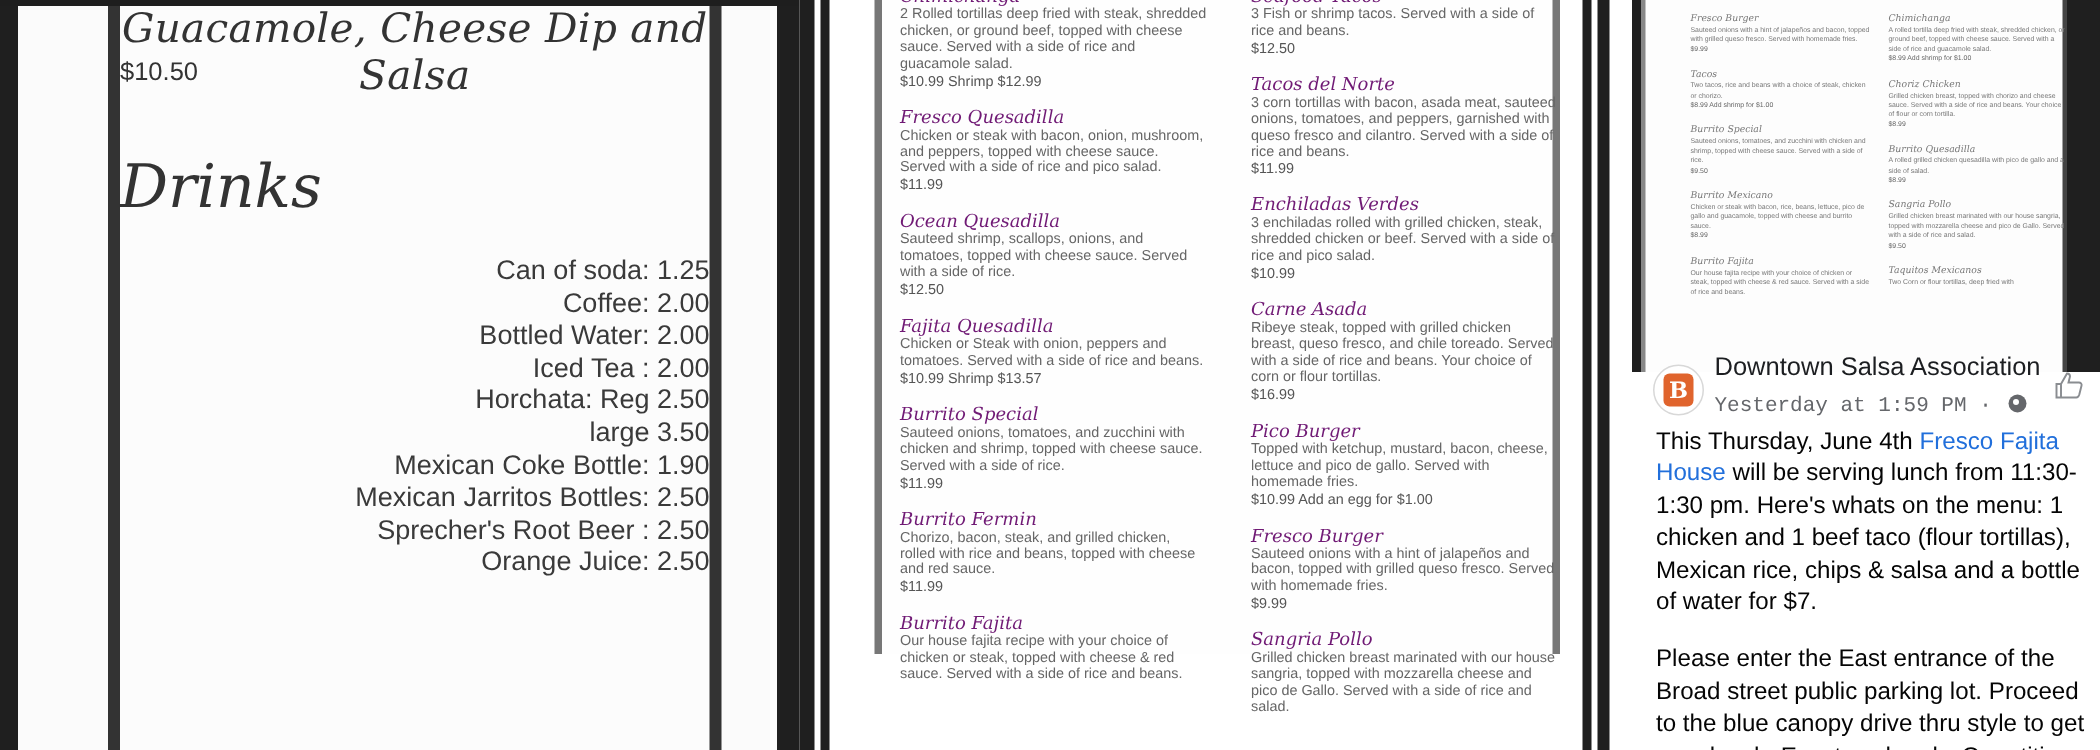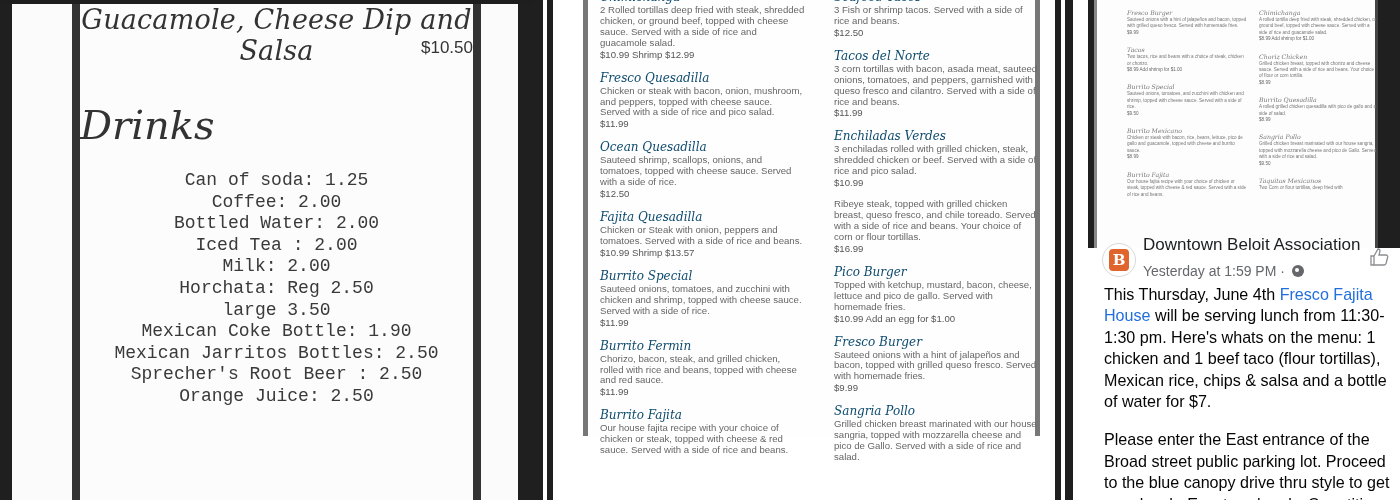--- a/index.html
+++ b/index.html
@@ -4,57 +4,57 @@
 <style>
   * { box-sizing: border-box; margin: 0; padding: 0; }
   html, body { width: 1400px; height: 500px; overflow: hidden; background: #1e1e1e; }
   body { position: relative; font-family: "Liberation Sans", sans-serif; }
 
   
   .p1 { position: absolute; left: 0; top: 4px; width: 533px; height: 500px; background: #1f1f1f; }
   .p1 .sheet { position: absolute; left: 12px; top: 0; width: 506px; height: 500px; background: #fbfbfb; }
   .p1 .frame { position: absolute; left: 60px; top: 0; width: 409px; height: 500px; border-left: 8px solid #333; border-right: 8px solid #333; background: #fcfcfc; }
   .p1 .dish-title { position: absolute; left: 0; width: 100%; top: 0; text-align: center; font-family: "DejaVu Serif", serif; font-style: italic; font-size: 27px; color: #333; letter-spacing: 0.2px; }
-  .p1 .dish-price { position: absolute; left: 0; width: 100%; top: 34px; text-align: right; font-size: 17px; color: #333; }
+  .p1 .dish-price { position: absolute; left: 0; width: 100%; top: 34px; text-align: left; font-size: 17px; color: #333; }
   .p1 .drinks-h { position: absolute; left: 0; width: 100%; top: 98px; font-family: "DejaVu Serif", serif; font-style: italic; font-size: 40px; color: #333; }
-  .p1 .drinks { position: absolute; left: 0; width: 100%; top: 166px; list-style: none; text-align: center; font-family: Liberation Mono, monospace; }
+  .p1 .drinks { position: absolute; left: 0; width: 100%; top: 166px; list-style: none; text-align: right; }
   .p1 .drinks li { font-size: 18px; line-height: 21.6px; color: #3a3a3a; }
 
   
   .p2 { position: absolute; left: 533px; top: 0; width: 555px; height: 500px; background: #fff; }
   .p2 .edge-l1 { position: absolute; left: 0; top: 0; width: 10px; height: 500px; background: #1f1f1f; }
   .p2 .edge-l2 { position: absolute; left: 14px; top: 0; width: 6px; height: 500px; background: #1f1f1f; }
   .p2 .edge-r1 { position: absolute; left: 522px; top: 0; width: 6px; height: 500px; background: #1f1f1f; }
   .p2 .edge-r2 { position: absolute; left: 532px; top: 0; width: 8px; height: 500px; background: #1f1f1f; }
   .p2 .sheet { position: absolute; left: 50px; top: 0; width: 457px; height: 436px; background: #fefefe; border-left: 5px solid #777; border-right: 5px solid #777; }
   .p2 .col { position: absolute; top: 0; width: 205px; }
   .p2 .col-a { left: 12px; }
   .p2 .col-b { left: 246px; }
   .item { margin-bottom: 10px; }
-  .item .name { font-family: "DejaVu Serif", serif; font-style: italic; font-size: 12px; color: #0c4a6e; line-height: 15px; }
+  .item .name { font-family: "DejaVu Serif", serif; font-style: italic; font-size: 12px; color: #701a75; line-height: 15px; }
   .item .desc { font-size: 9.6px; line-height: 10.9px; color: #666; }
   .item .price { font-size: 9.6px; line-height: 12px; color: #555; }
 
   
   .p3 { position: absolute; left: 1088px; top: 0; width: 312px; height: 500px; background: #fff; }
   .p3 .menu-area { position: absolute; left: 0; top: 0; width: 312px; height: 248px; background: #1f1f1f; overflow: hidden; }
   .p3 .menu-sheet { position: absolute; left: 6px; top: 0; width: 284px; height: 248px; background: #fdfdfd; border-left: 3px solid #888; border-right: 3px solid #444; }
   .p3 .mcol { position: absolute; top: 8px; width: 120px; }
   .p3 .mcol-a { left: 30px; }
   .p3 .mcol-b { left: 162px; }
   .p3 .mi { margin-bottom: 9px; }
   .p3 .mi .name { font-family: "DejaVu Serif", serif; font-style: italic; font-size: 6.2px; color: #777; line-height: 9px; }
   .p3 .mi .desc { font-size: 4.6px; line-height: 6.4px; color: #777; }
   .p3 .mi .price { font-size: 4.6px; line-height: 6.4px; color: #666; }
 
   .post-head { position: absolute; left: 0; top: 242px; width: 312px; height: 40px; }
   .avatar { position: absolute; left: 14px; top: 1px; width: 34px; height: 34px; border-radius: 50%; border: 1px solid #d8d8d8; background: #fff; display: flex; align-items: center; justify-content: center; }
   .avatar .b { width: 20px; height: 22px; border-radius: 4px; background: #e0642d; color: #fff; font-weight: bold; font-size: 15px; line-height: 22px; text-align: center; font-family: "DejaVu Serif", serif; }
   .page-name { position: absolute; left: 55px; top: -7px; font-size: 17px; color: #1c1e21; white-space: nowrap; }
-  .meta { position: absolute; left: 55px; top: 21px; font-size: 14px; color: #65676b; white-space: nowrap; }
+  .meta { position: absolute; left: 55px; top: 21px; font-size: 14px; color: #65676b; white-space: nowrap; font-family: Liberation Mono, monospace; }
   .globe { display: inline-block; width: 12px; height: 12px; border-radius: 50%; background: #65676b; vertical-align: -1px; margin-left: 3px; position: relative; }
   .globe:after { content: ""; position: absolute; left: 3px; top: 3px; width: 4px; height: 4px; border-radius: 50%; background: #fff; }
   .like-icon { position: absolute; right: 10px; top: 6px; width: 20px; height: 18px; }
   .post-body { position: absolute; left: 16px; top: 284px; width: 290px; font-size: 16.1px; line-height: 21.4px; color: #050505; }
   .post-body a { color: #216fdb; text-decoration: none; }
   .post-body p { margin-bottom: 17px; }
 </style>
 </head>
 <body>
 
@@ -62,21 +62,20 @@
   <div class="sheet">
     <div class="frame">
       <div class="dish-title">Guacamole, Cheese Dip and Salsa</div>
       <div class="dish-price">$10.50</div>
       <div class="drinks-h">Drinks</div>
       <ul class="drinks">
         <li>Can of soda: 1.25</li>
         <li>Coffee: 2.00</li>
         <li>Bottled Water: 2.00</li>
         <li>Iced Tea : 2.00</li>
-        <li>Milk: 2.00</li>
         <li>Horchata: Reg 2.50</li>
         <li>large 3.50</li>
         <li>Mexican Coke Bottle: 1.90</li>
         <li>Mexican Jarritos Bottles: 2.50</li>
         <li>Sprecher's Root Beer : 2.50</li>
         <li>Orange Juice: 2.50</li>
       </ul>
     </div>
   </div>
 </div>
@@ -135,20 +134,21 @@
         <div class="name">Tacos del Norte</div>
         <div class="desc">3 corn tortillas with bacon, asada meat, sauteed onions, tomatoes, and peppers, garnished with queso fresco and cilantro. Served with a side of rice and beans.</div>
         <div class="price">$11.99</div>
       </div>
       <div class="item">
         <div class="name">Enchiladas Verdes</div>
         <div class="desc">3 enchiladas rolled with grilled chicken, steak, shredded chicken or beef. Served with a side of rice and pico salad.</div>
         <div class="price">$10.99</div>
       </div>
       <div class="item">
+        <div class="name">Carne Asada</div>
         <div class="desc">Ribeye steak, topped with grilled chicken breast, queso fresco, and chile toreado. Served with a side of rice and beans. Your choice of corn or flour tortillas.</div>
         <div class="price">$16.99</div>
       </div>
       <div class="item">
         <div class="name">Pico Burger</div>
         <div class="desc">Topped with ketchup, mustard, bacon, cheese, lettuce and pico de gallo. Served with homemade fries.</div>
         <div class="price">$10.99 Add an egg for $1.00</div>
       </div>
       <div class="item">
         <div class="name">Fresco Burger</div>
@@ -221,21 +221,21 @@
           <div class="price"></div>
         </div>
       </div>
     </div>
   </div>
 
   <div class="post-head">
     <div class="avatar">
       <div class="b">B</div>
     </div>
-    <div class="page-name">Downtown Beloit Association</div>
+    <div class="page-name">Downtown Salsa Association</div>
     <div class="meta">
       <span>Yesterday at 1:59 PM</span>
       <span>·</span>
       <span class="globe"></span>
     </div>
     <svg class="like-icon" viewBox="0 0 20 18" fill="none" stroke="#8a8d91" stroke-width="1.3">
       <path d="M1 8h3v9H1z M4 8l4-7c1.5 0 2 1 2 2l-1 4h7c1 0 2 1 1.7 2l-1.5 6c-.3 1-1 2-2 2H4"></path>
     </svg>
   </div>
 

